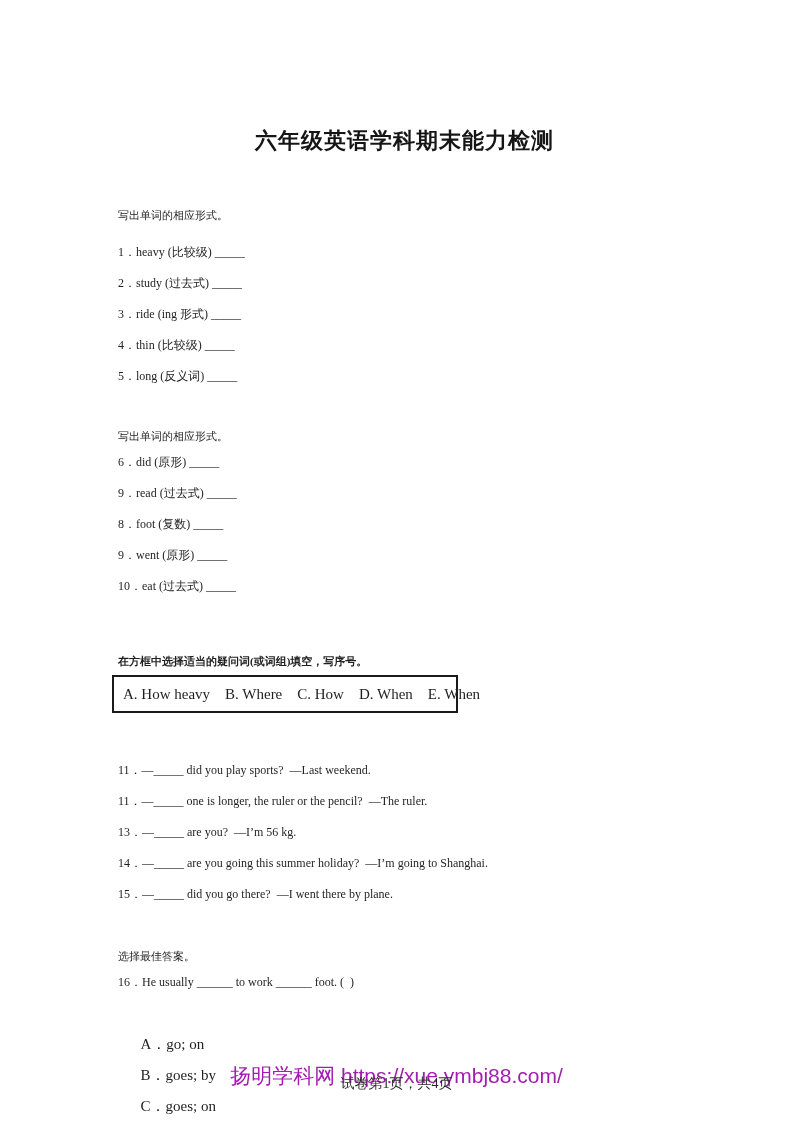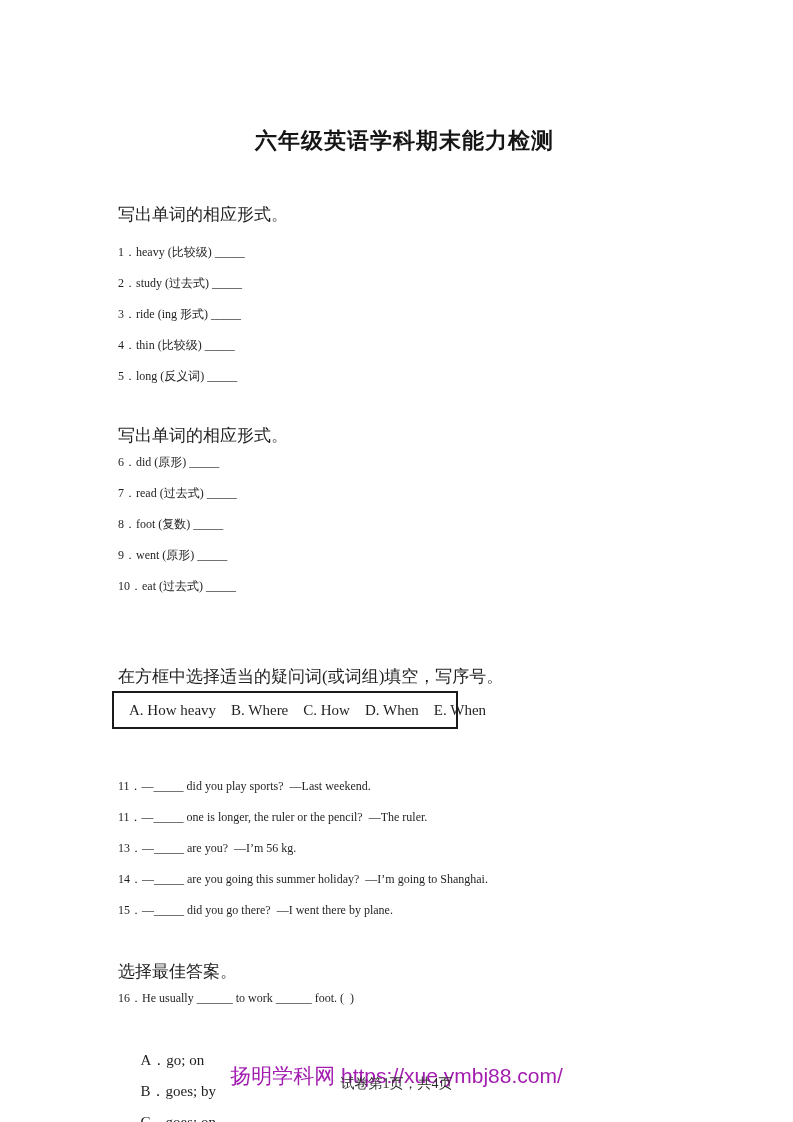--- a/index.html
+++ b/index.html
@@ -24,46 +24,46 @@
     text-align: center;
     letter-spacing: 1px;
     color: #151515;
     padding-left: 16px;
   }
   .content {
     padding: 0 60px 0 118px;
   }
   .instruction {
     margin: 0;
-    font-size: 17px;
+    font-size: 11px;
     line-height: 22px;
     white-space: pre-wrap;
   }
   .mt-sec1 { margin-top: 48px; }
   .mt-sec2 { margin-top: 33px; }
-  .mt-sec3 { margin-top: 64px; }
+  .mt-sec3 { margin-top: 48px; font-weight: bold; }
   .mt-sec4 { margin-top: 35px; }
   .item {
     margin: 0;
     font-size: 12px;
     line-height: 31px;
     white-space: pre-wrap;
   }
   .first-item { margin-top: 11px; }
   .after-box { margin-top: 42px; }
   .options-box {
     box-sizing: border-box;
     margin-top: 3px;
     margin-left: -6px;
     width: 346px;
     height: 38px;
     border: 2px solid #1a1a1a;
     display: flex;
     align-items: center;
-    padding-left: 15px;
+    padding-left: 9px;
     gap: 15px;
     font-size: 15px;
     white-space: nowrap;
   }
   .choice-row {
     margin: 0;
     font-size: 15px;
     line-height: 31px;
     white-space: pre;
   }
@@ -103,21 +103,21 @@
 
     <p class="instruction mt-sec1">写出单词的相应形式。</p>
     <p class="item first-item">1．heavy (比较级) _____</p>
     <p class="item">2．study (过去式) _____</p>
     <p class="item">3．ride (ing 形式) _____</p>
     <p class="item">4．thin (比较级) _____</p>
     <p class="item">5．long (反义词) _____</p>
 
     <p class="instruction mt-sec2">写出单词的相应形式。</p>
     <p class="item">6．did (原形) _____</p>
-    <p class="item">7．read (过去式) _____</p>
+    <p class="item">9．read (过去式) _____</p>
     <p class="item">8．foot (复数) _____</p>
     <p class="item">9．went (原形) _____</p>
     <p class="item">10．eat (过去式) _____</p>
 
     <p class="instruction mt-sec3">在方框中选择适当的疑问词(或词组)填空，写序号。</p>
     <div class="options-box">
       <span>A. How heavy</span>
       <span>B. Where</span>
       <span>C. How</span>
       <span>D. When</span>

